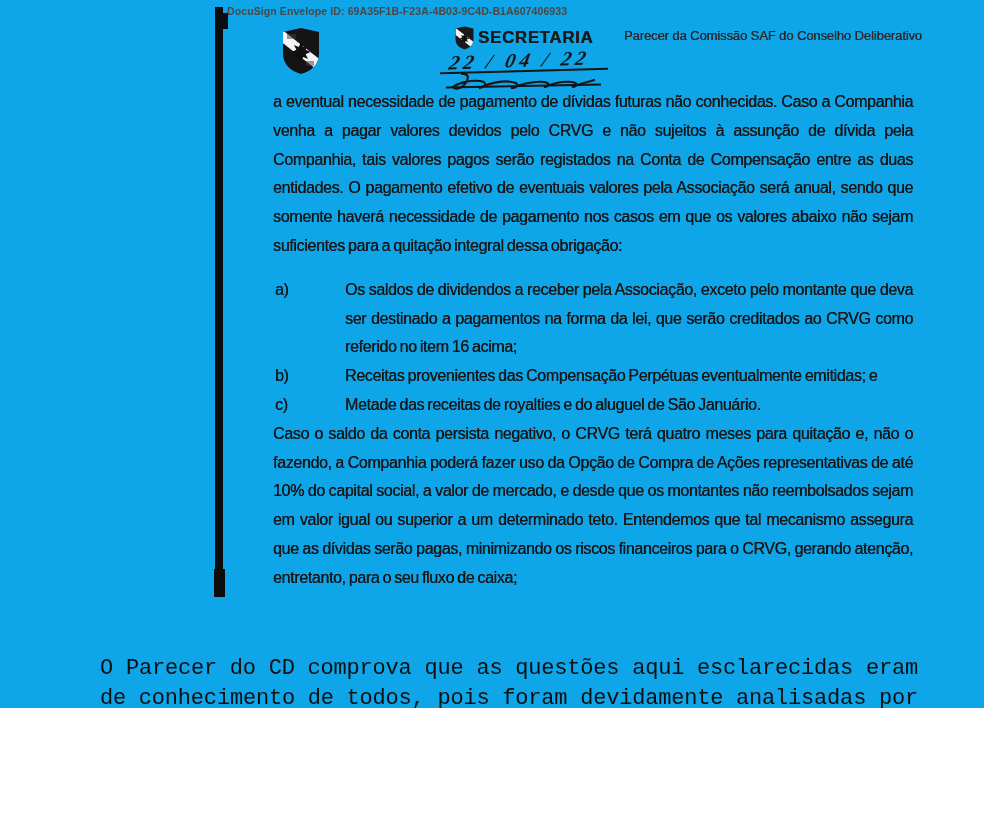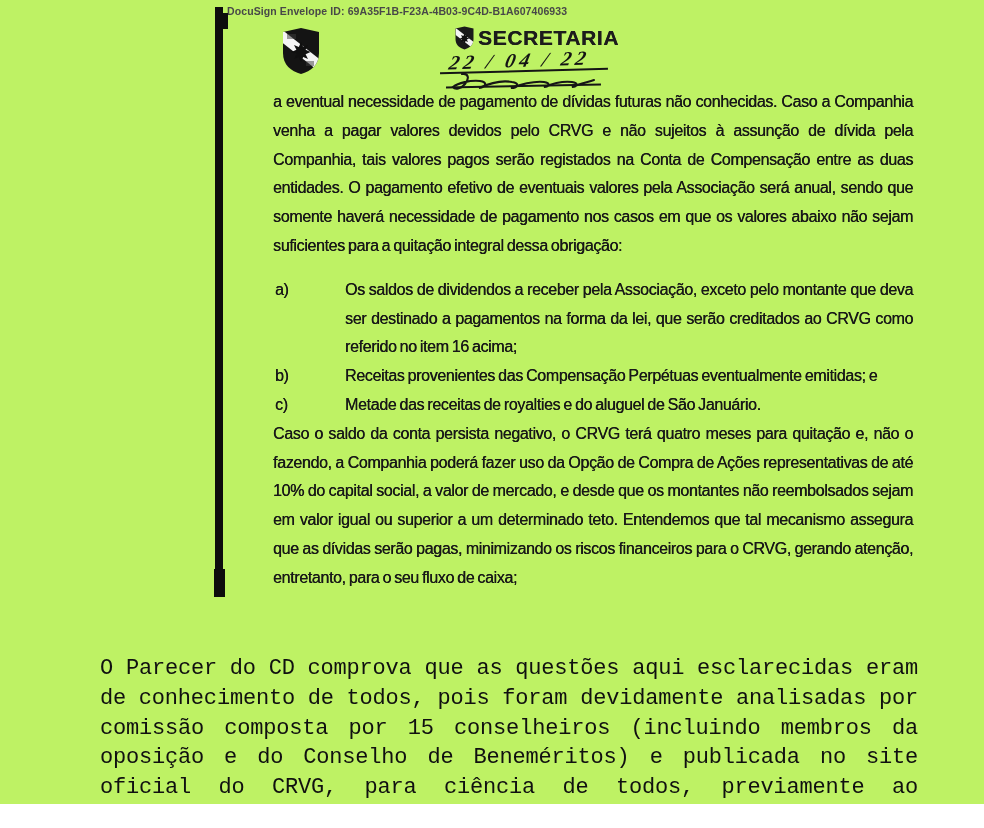--- a/index.html
+++ b/index.html
@@ -1,22 +1,22 @@
 <!DOCTYPE html>
 <html><head>
 <meta charset="utf-8">
 <style>
   html, body { margin: 0; padding: 0; }
   body { background: #ffffff; font-family: "Liberation Sans", sans-serif; }
 
   #screen {
     position: relative;
     width: 984px;
-    height: 804px;
-    background: #bef264;
+    height: 708px;
+    background: #0ea5e9;
     overflow: hidden;
   }
 
   
   .docusign-line {
     position: absolute;
     left: 227px; top: 5px;
     font-family: "Liberation Sans", sans-serif;
     font-size: 10.5px;
     font-weight: bold;
@@ -62,21 +62,21 @@
   }
   .stamp-head {
     position: absolute;
     left: 14px; top: 1px;
     display: flex;
     align-items: center;
     gap: 3px;
   }
   .stamp-label {
     font-family: "Liberation Sans", sans-serif;
-    font-size: 21px;
+    font-size: 17px;
     font-weight: bold;
     letter-spacing: 0.6px;
     color: #1c1c1c;
     text-shadow: 0.3px 0 0 #1c1c1c;
     white-space: nowrap;
   }
   .hand-date {
     position: absolute;
     left: 10px; top: 24px;
     font-family: "Liberation Serif", serif;
@@ -211,20 +211,21 @@
     <div class="hand-date">22 / 04 / 22</div>
     <div class="hand-line-1"></div>
     <div class="signature-scribble">
       <svg width="150" height="22" viewBox="0 0 150 22" aria-hidden="true">
         <path d="M14 3 C20 2 22 7 17 13 C13 18 7 19 5 16 C10 12 22 9 32 10 C40 11 38 16 31 17 C42 12 54 9 64 11 C72 12 70 17 63 17 C74 13 86 10 96 11 C103 12 101 16 96 16 C106 12 116 10 124 11 C131 12 129 16 124 16 C132 13 140 11 146 9" stroke="#161616" stroke-width="2.1" fill="none" stroke-linecap="round"></path>
       </svg>
     </div>
     <div class="hand-line-2"></div>
   </div>
 
+  <div class="doc-title">Parecer da Comissão SAF do Conselho Deliberativo</div>
 
   <div class="scan-body">
     <p>a eventual necessidade de pagamento de dívidas futuras não conhecidas.  Caso a Companhia venha a pagar valores devidos pelo CRVG e não sujeitos à assunção de dívida pela Companhia, tais valores pagos serão registados na Conta de Compensação entre as duas entidades. O pagamento efetivo de eventuais valores pela Associação será anual, sendo que somente haverá necessidade de pagamento nos casos em que os valores abaixo não sejam suficientes para a quitação integral dessa obrigação:</p>
 
     <div class="obligation-list">
       <div class="list-row">
         <span class="list-marker">a)</span>
         <span class="list-text">Os saldos de dividendos a receber pela Associação, exceto pelo montante que deva ser destinado a pagamentos na forma da lei, que serão creditados ao CRVG como referido no item 16 acima;</span>
       </div>
       <div class="list-row">

